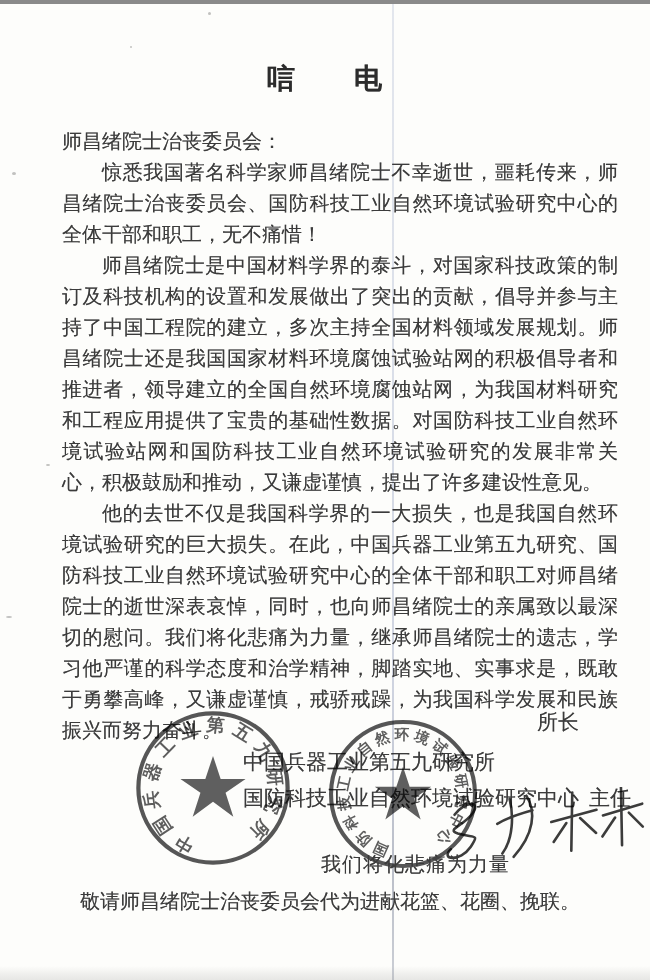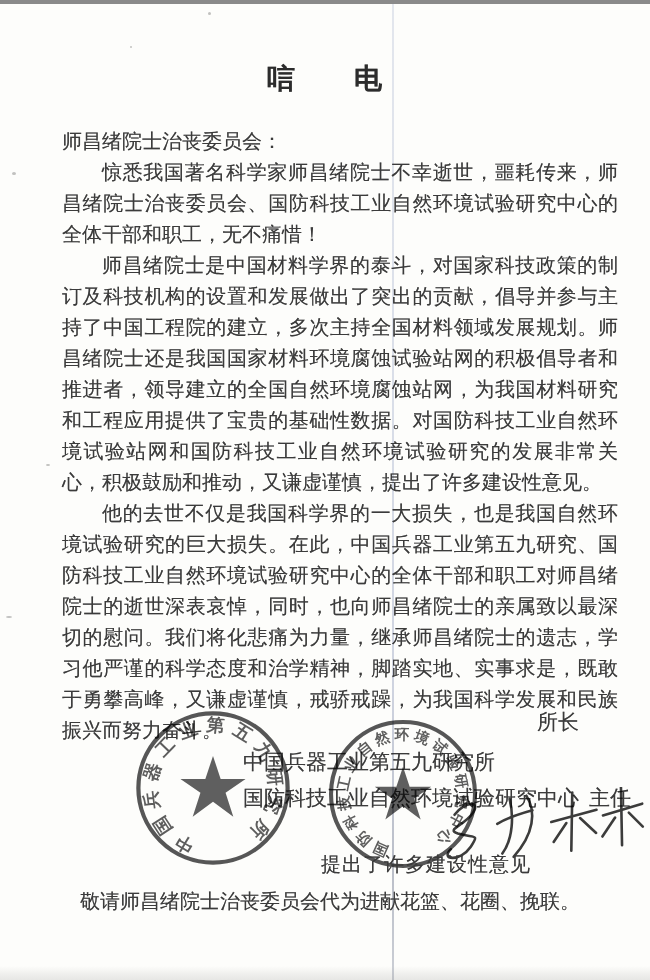--- a/index.html
+++ b/index.html
@@ -118,21 +118,21 @@
       <path d="M147,8 L142,66"></path>
       <path d="M139,38 L125,56"></path>
       <path d="M153,34 L168,50"></path>
       <path d="M176,33 L216,24"></path>
       <path d="M196,5 L193,64"></path>
       <path d="M188,36 L174,54"></path>
       <path d="M202,32 L215,47"></path>
     </g>
   </svg>
 
-  <div class="date-line">提出了许多建设性意见</div>
+  <div class="date-line">我们将化悲痛为力量</div>
 
   <div class="postscript">敬请师昌绪院士治丧委员会代为进献花篮、花圈、挽联。</div>
 
   <div class="speck" style="left:208px; top:8px; width:3px; height:3px;"></div>
   <div class="speck" style="left:130px; top:42px; width:2px; height:2px;"></div>
   <div class="speck" style="left:12px; top:168px; width:4px; height:3px;"></div>
   <div class="speck" style="left:46px; top:460px; width:4px; height:2px;"></div>
   <div class="speck" style="left:6px; top:612px; width:6px; height:2px;"></div>
   <div class="bottom-shade"></div>
 

